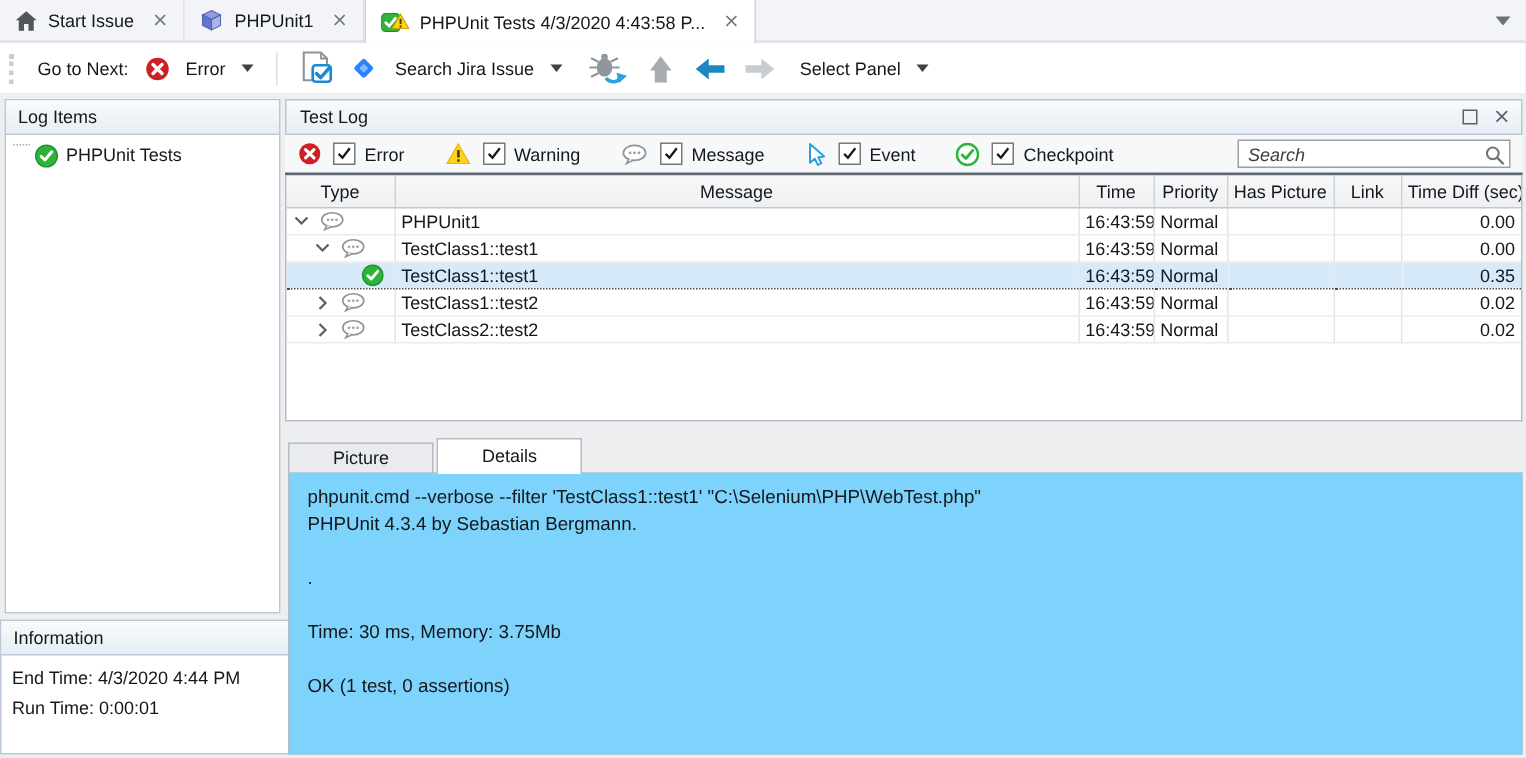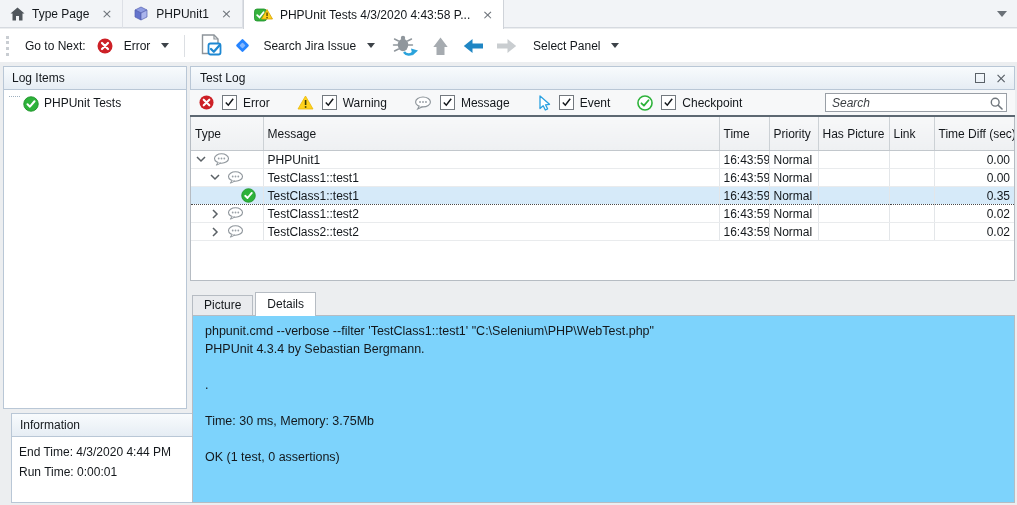--- a/index.html
+++ b/index.html
@@ -31,21 +31,21 @@
   
   .phead{height:23px;background:linear-gradient(#f8fbfd,#e6edf4);border-bottom:1px solid #b9c7d6;
          line-height:22px;padding-left:8px;box-sizing:border-box;color:#15191d}
   .panel{position:absolute;border:1px solid #b9c7d6;background:#fff;box-sizing:border-box}
 
   
   #log-items{left:3px;top:66px;width:184px;height:343px}
   .titem{display:flex;padding:6px 4px 0 5px;cursor:default}
   .tdots{width:11px;border-top:1px dotted #9fb0bf;margin-right:3px}
   .titem .lbl{margin-left:5px}
-  #info{left:11px;top:413px;width:212px;height:90px}
+  #info{left:0;top:413px;width:212px;height:90px}
   #info .body{padding:5px 7px}
   #info .iline{line-height:20px;white-space:nowrap}
 
   
   #tl{position:absolute;left:190px;top:66px;right:2px;bottom:2px}
   .tl-header{position:absolute;top:0;left:0;right:0;height:24px;background:linear-gradient(#f8fbfd,#e6edf4);
              border:1px solid #b9c7d6;box-sizing:border-box;line-height:22px;padding-left:9px}
   .hbtns{position:absolute;right:7px;top:6px;display:flex;gap:10px;align-items:center}
   .maxbox{width:8px;height:8px;border:1px solid #5a6168}
   .closex{font-size:14px;color:#5a6168;line-height:9px;font-family:"DejaVu Sans",sans-serif}
@@ -59,53 +59,53 @@
   .search{margin-left:auto;position:relative}
   .search input{width:182px;height:19px;border:1px solid #999fa6;box-sizing:border-box;
                 padding:0 18px 0 6px;font-family:"Liberation Sans",sans-serif;font-size:12px;background:#fff}
   .search input::placeholder{font-style:italic;color:#3c4044}
   .search .mag{position:absolute;right:4px;top:4px}
   .tl-dark{position:absolute;top:49px;left:0;right:0;height:2px;background:#5d6872}
 
   .tl-tablewrap{position:absolute;top:51px;left:0;right:0;height:164px;background:#fff;
                 border:1px solid #b6bcc3;border-top:none;box-sizing:border-box;overflow:hidden}
   table{border-collapse:collapse;table-layout:fixed;width:100%}
-  th{height:33px;background:linear-gradient(#f7f8f9,#eef0f2);border-right:1px solid #ccd1d5;
-     border-bottom:1px solid #c2c7cc;font-weight:normal;text-align:left;padding:0 4px;
+  th{height:21px;background:linear-gradient(#f7f8f9,#eef0f2);border-right:1px solid #ccd1d5;
+     border-bottom:1px solid #c2c7cc;font-weight:normal;text-align:center;padding:0 4px;
      font-size:12px;white-space:nowrap;overflow:hidden}
   th:last-child{border-right:none}
   td{height:17px;border-right:1px solid #e3e6e9;border-bottom:1px solid #e9ebed;padding:0 4px;
      font-size:12px;white-space:nowrap;overflow:hidden}
   td:last-child{border-right:none}
   td.num{text-align:right}
   td.typecell{padding:0}
   .tc{display:flex;align-items:center;height:17px}
   .exp{width:12px;display:flex;justify-content:center}
   .ric{margin-left:6px;display:flex}
   tr.sel td{background:#d6eaf9;border-top:1px dotted #4a4a4a;border-bottom:1px dotted #4a4a4a}
 
   .tl-tabs{position:absolute;top:226px;left:2px;height:24px;display:flex;align-items:flex-end}
-  .dtab{height:20px;line-height:19px;padding:0 11px;background:#e9ebee;border:1px solid #b6bcc3;
+  .dtab{height:20px;line-height:19px;padding:0 29px;background:#e9ebee;border:1px solid #b6bcc3;
         border-bottom:none;margin-right:2px;box-sizing:content-box}
   .dtab.active{height:23px;line-height:22px;background:#fff;position:relative;z-index:2}
   .tl-details{position:absolute;top:249px;left:2px;right:0;bottom:0;background:#7dd3fc;
               border:1px solid #b6bcc3;box-sizing:border-box;padding:6px 12px;overflow:hidden}
   .dline{line-height:18px;white-space:pre;font-size:12.5px}
 </style>
 </head>
 <body>
 
 <div class="tabbar">
   <div class="tab">
     <span>
         <svg width="15" height="14" viewBox="0 0 15 14">
           <path d="M7.5 0.5 L14.5 6.5 H12.5 V13.5 H9 V9 H6 V13.5 H2.5 V6.5 H0.5 Z" fill="#50565c"></path>
         </svg>
       </span>
-    <span>Type Page</span>
+    <span>Start Issue</span>
     <span class="close">×</span>
   </div>
   <div class="tab">
     <span>
         <svg width="16" height="16" viewBox="0 0 16 16">
           <path d="M8 1 L14 4 L8 7 L2 4 Z" fill="#8e9ce2" stroke="#5560b0" stroke-width="0.7"></path>
           <path d="M2 4 L8 7 L8 14 L2 11 Z" fill="#6474cc" stroke="#5560b0" stroke-width="0.7"></path>
           <path d="M14 4 L8 7 L8 14 L14 11 Z" fill="#aab4ec" stroke="#5560b0" stroke-width="0.7"></path>
         </svg>
       </span>

